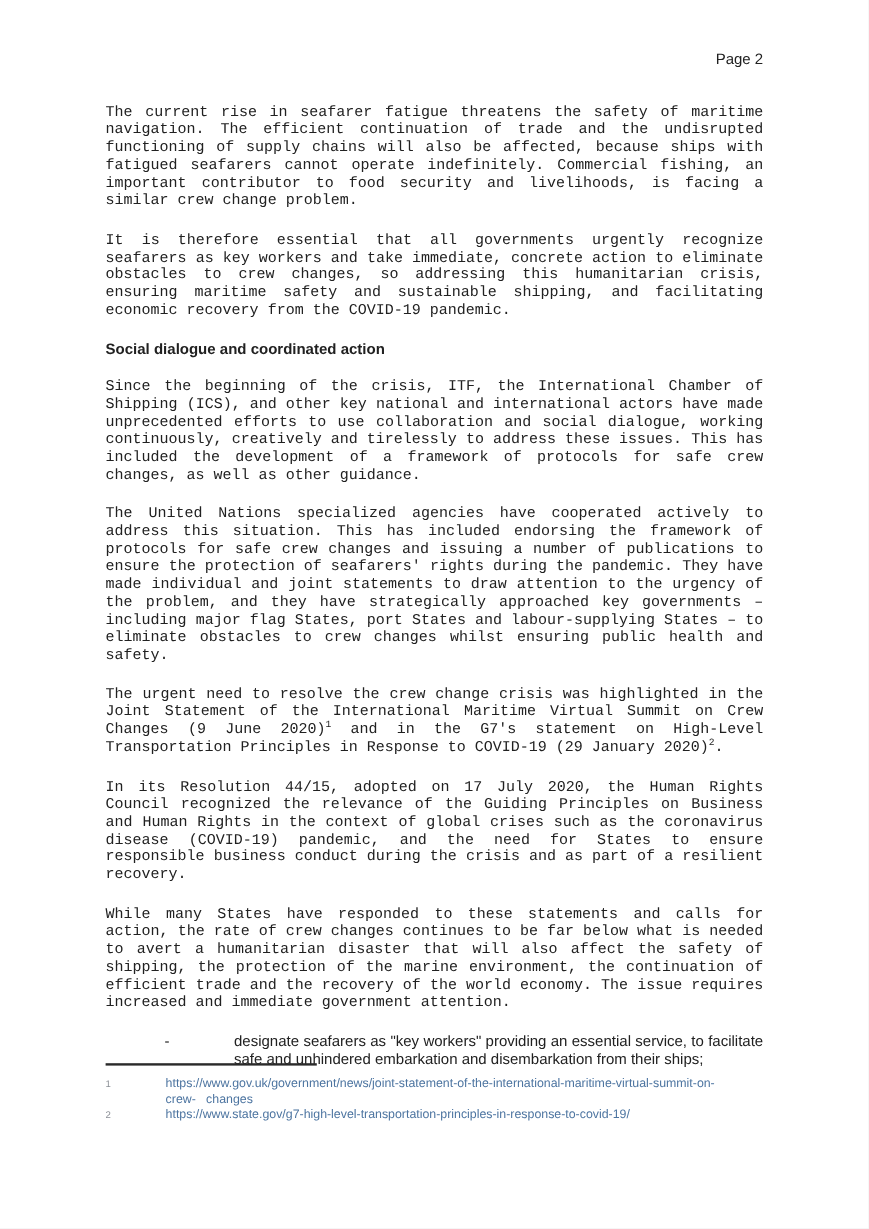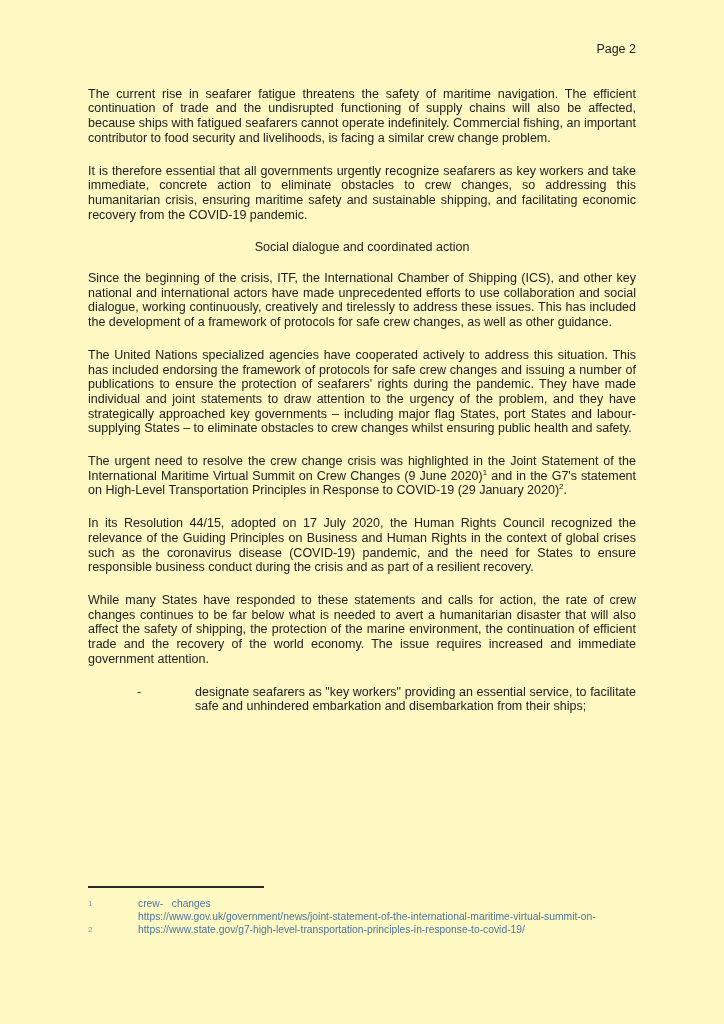--- a/index.html
+++ b/index.html
@@ -1,44 +1,44 @@
 <!DOCTYPE html>
 <html><head>
 <meta charset="utf-8">
 <style>
   html, body { margin: 0; padding: 0; background: #e8e8e8; }
   .page {
     position: relative;
     width: 724px;
     height: 1024px;
-    background: #fef9c3;
+    background: #ffffff;
     font-family: "Liberation Sans", "DejaVu Sans", sans-serif;
     font-size: 12.5px;
     line-height: 14.7px;
     color: #212121;
     overflow: hidden;
   }
   .content {
     position: absolute;
     left: 88px;
     top: 42px;
     width: 548px;
   }
   .page-number {
     text-align: right;
     margin: 0 0 30px 0;
   }
   .para {
     margin: 0 0 18px 0;
     text-align: justify;
+    font-family: Liberation Mono, monospace;
   }
   .heading {
-    font-weight: normal;
+    font-weight: bold;
     margin: 2px 0 16px 0;
-    text-align: center;
   }
   .bullet-row {
     display: flex;
     padding-left: 49px;
     margin: 2px 0 18px 0;
   }
   .bullet-marker {
     flex: none;
     width: 58px;
   }
@@ -111,22 +111,22 @@
     </div>
 
   </div>
 
   <div class="footnotes">
     <div class="fn-separator"></div>
 
     <div class="fn-row">
       <span class="fn-num">1</span>
       <span class="fn-text">
+        <div class="fn-line">https://www.gov.uk/government/news/joint-statement-of-the-international-maritime-virtual-summit-on-</div>
         <div class="fn-line">crew-&nbsp;&nbsp; changes</div>
-        <div class="fn-line">https://www.gov.uk/government/news/joint-statement-of-the-international-maritime-virtual-summit-on-</div>
       </span>
     </div>
 
     <div class="fn-row">
       <span class="fn-num">2</span>
       <span class="fn-text">
         <div class="fn-line">https://www.state.gov/g7-high-level-transportation-principles-in-response-to-covid-19/</div>
       </span>
     </div>
   </div>

